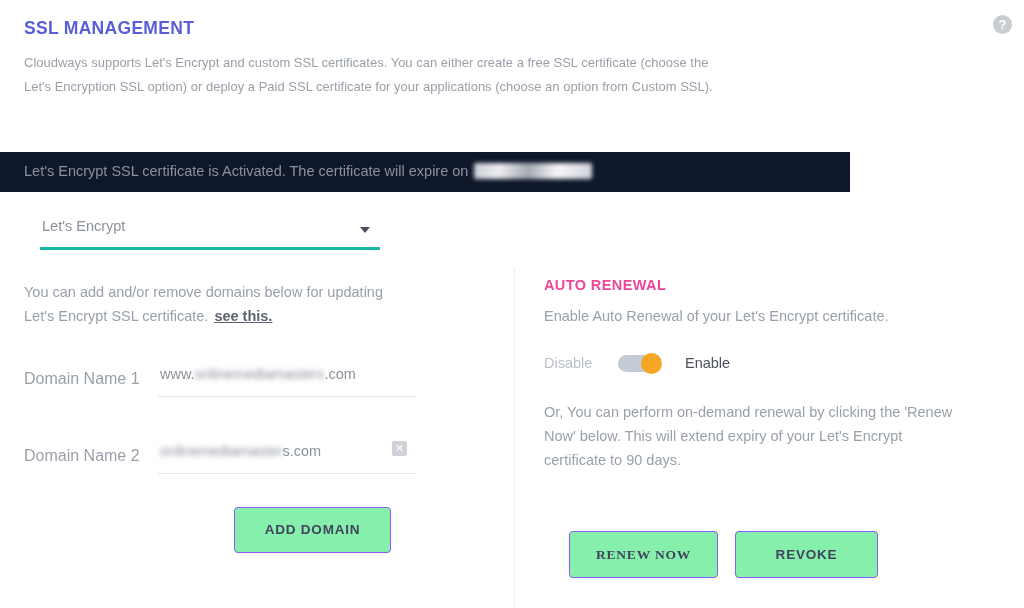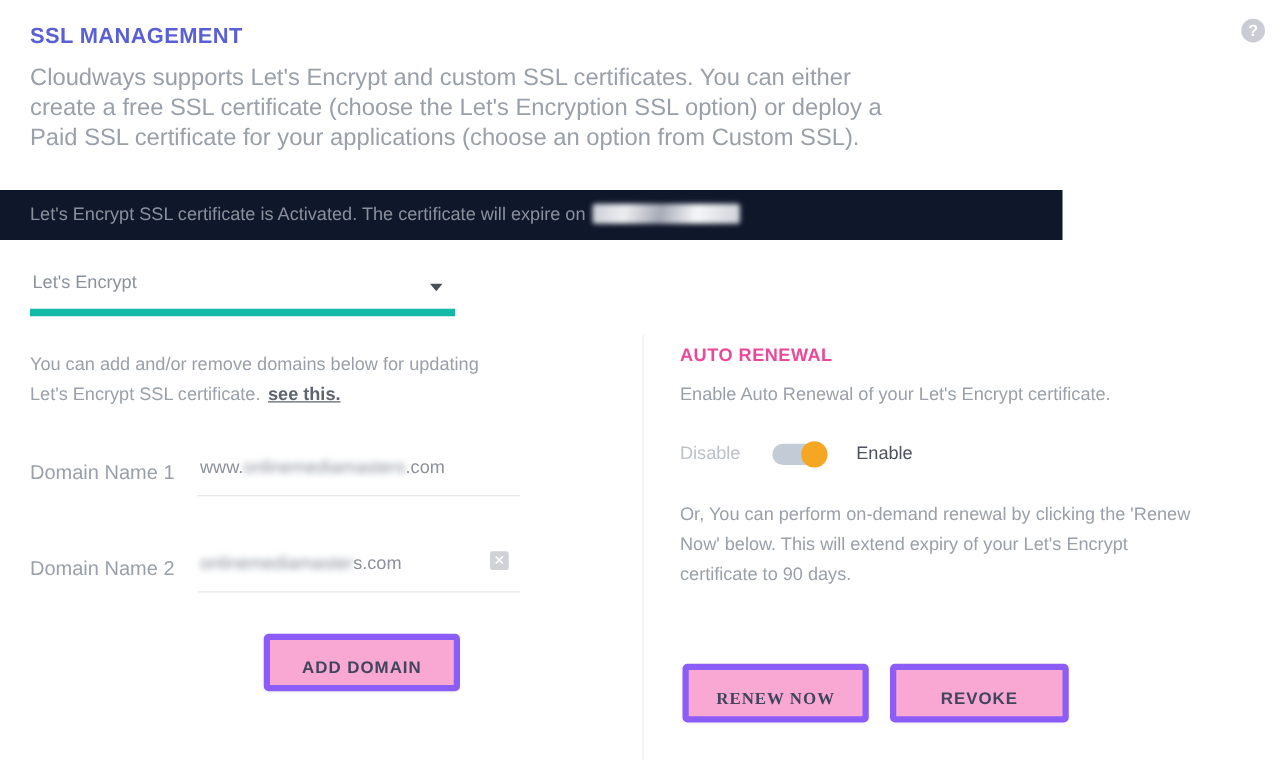--- a/index.html
+++ b/index.html
@@ -31,21 +31,21 @@
   }
   .page-title {
     font-size: 17.5px;
     font-weight: bold;
     letter-spacing: 0.3px;
     color: #5a5fd6;
     margin: 0 0 12px 0;
     line-height: 1.2;
   }
   .intro {
-    font-size: 19px;
+    font-size: 13px;
     line-height: 24px;
     color: #9aa0aa;
     max-width: 700px;
     margin: 0;
   }
   .help-icon {
     position: absolute;
     right: 12px;
     top: 15px;
     width: 19px;
@@ -90,25 +90,25 @@
        rgba(228,232,240,0.7) 46%,
        rgba(252,252,253,0.98) 70%,
        rgba(240,242,247,0.85) 100%);
     filter: blur(2.2px);
     border-radius: 2px;
   }
 
   
   .ssl-select {
     position: absolute;
-    left: 24px;
+    left: 40px;
     top: 211px;
     width: 340px;
     height: 36px;
-    border-bottom: 6px solid #14b8a6;
+    border-bottom: 3px solid #14b8a6;
   }
   .ssl-select .value {
     position: absolute;
     left: 2px;
     top: 7px;
     font-size: 14.5px;
     color: #8b919c;
   }
   .caret {
     position: absolute;
@@ -227,24 +227,25 @@
     top: 507px;
     width: 172px;
     height: 46px;
     line-height: 46px;
     background: #06d6a0;
     color: #3d4157;
     border: none;
     box-shadow: 0 1px 2px rgba(0,0,0,0.06);
   }
   .btn-outline {
-    background: #f9a8d4;
+    background: #86efac;
     color: #40455c;
-    border: 5px solid #8b5cf6;
+    border: 1px solid #8b5cf6;
     box-shadow: 0 1px 3px rgba(0,0,0,0.06);
+    margin-left: 23px;
   }
   #add-domain-button {
     position: absolute;
     left: 211px;
     top: 507px;
     width: 157px;
     height: 46px;
     line-height: 44px;
   }
   #renew-now-button {

